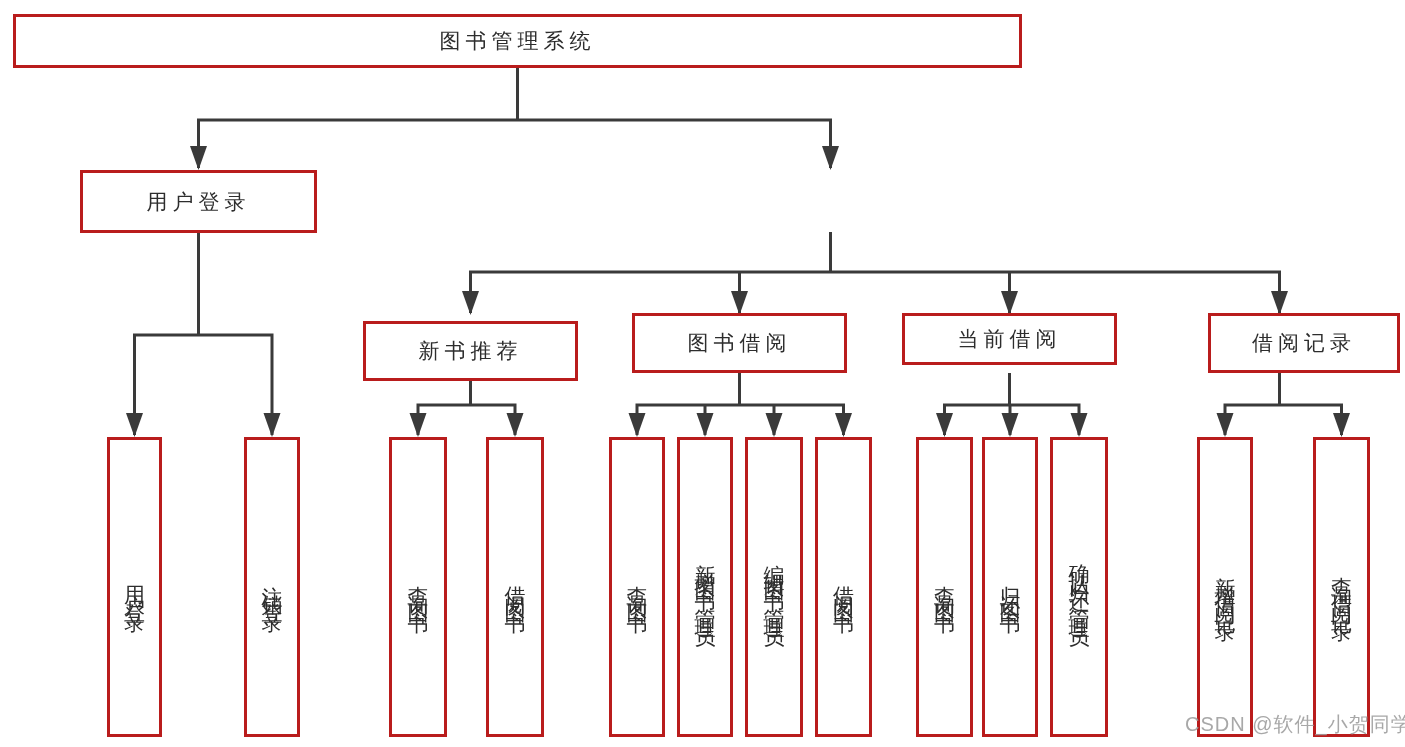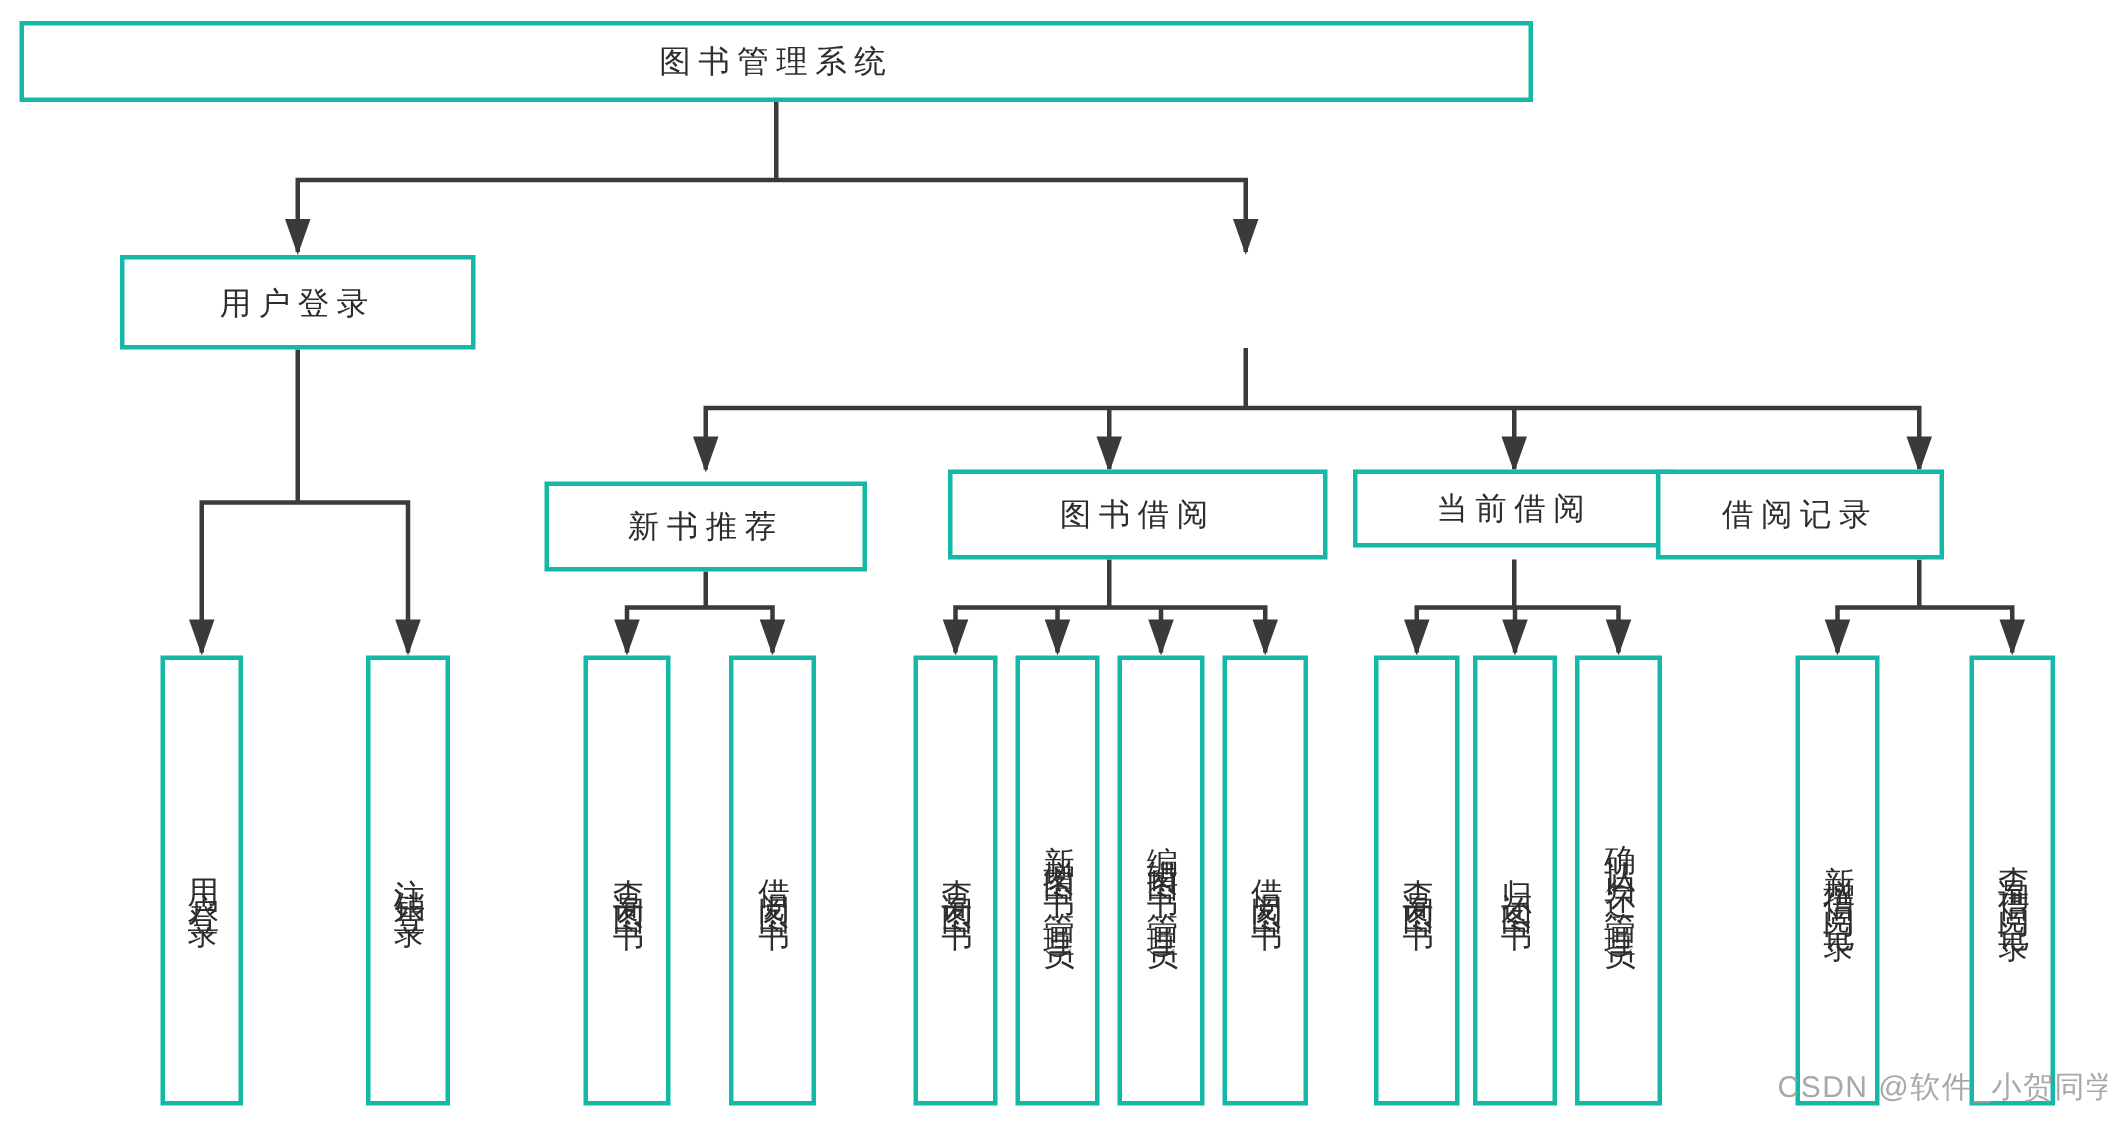--- a/index.html
+++ b/index.html
@@ -7,21 +7,21 @@
     position:relative;
     width:1405px;height:747px;
     background:#ffffff;
     font-family:"Liberation Sans","DejaVu Sans",sans-serif;
     overflow:hidden;
   }
   .connectors{position:absolute;left:0;top:0;}
   .node{
     position:absolute;
     box-sizing:border-box;
-    border:3px solid #14b8a6;
+    border:3px solid #b91c1c;
     background:#ffffff;
     display:flex;align-items:center;justify-content:center;
     color:#2d2d2d;
     font-size:21px;
     letter-spacing:5px;
     text-align:center;
   }
   .node .lbl{white-space:nowrap;}
   .leaf .lbl{
     writing-mode:vertical-rl;
@@ -89,27 +89,27 @@
     <span class="lbl">图书管理系统</span>
   </div>
 
   <div class="node" style="left:80px;top:170px;width:237px;height:63px">
     <span class="lbl">用户登录</span>
   </div>
 
   <div class="node" style="left:363px;top:321px;width:215px;height:60px">
     <span class="lbl">新书推荐</span>
   </div>
-  <div class="node" style="left:632px;top:313px;width:253px;height:60px">
+  <div class="node" style="left:632px;top:313px;width:215px;height:60px">
     <span class="lbl">图书借阅</span>
   </div>
   <div class="node" style="left:902px;top:313px;width:215px;height:52px">
     <span class="lbl">当前借阅</span>
   </div>
-  <div class="node" style="left:1104px;top:313px;width:192px;height:60px">
+  <div class="node" style="left:1208px;top:313px;width:192px;height:60px">
     <span class="lbl">借阅记录</span>
   </div>
 
   <div class="node leaf" style="left:107px;top:437px;width:55px;height:300px">
     <span class="lbl">用户登录</span>
   </div>
   <div class="node leaf" style="left:244px;top:437px;width:56px;height:300px">
     <span class="lbl">注销登录</span>
   </div>
 

